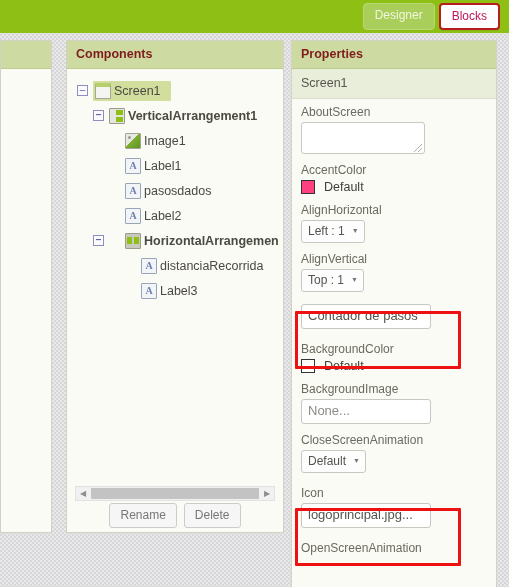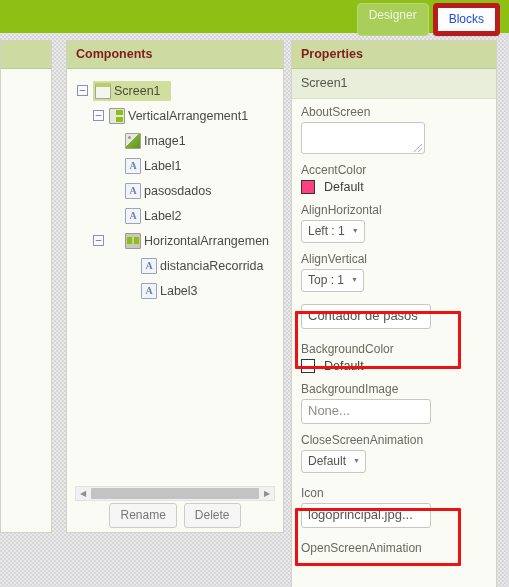--- a/index.html
+++ b/index.html
@@ -38,22 +38,22 @@
     cursor: pointer;
     font-family: "Liberation Sans", sans-serif;
   }
   .tgl.active {
     background: #aace5a;
     color: #f0f6e0;
     border-color: #b9d873;
   }
   .tgl.inactive {
     background: #fdfdfd;
-    color: #1d4ed8;
-    border: 5px solid #b91c1c;
+    color: #be185d;
+    border: 2px solid #b91c1c;
     box-shadow: 0 1px 0 rgba(0,0,0,0.06);
   }
 
   
   .panel {
     position: absolute;
     background: #fbfbf5;
     border: 1px solid #d2d2c4;
   }
   .panel-head {
@@ -161,21 +161,21 @@
     font-family: "Liberation Sans", sans-serif;
   }
   .sel-bg {
     background: #d2de9e;
     padding: 2px 10px 2px 2px;
     display: flex; align-items: center;
     border-radius: 1px;
   }
 
   .indent-0 { padding-left: 10px; }
-  .indent-1 { padding-left: 26px; }
+  .indent-1 { padding-left: 26px; font-weight: bold; }
   .indent-2 { padding-left: 58px; }
   .indent-3 { padding-left: 74px; }
   .indent-ped { padding-left: 42px; }
 
   
   .hscroll {
     position: absolute; left: 8px; bottom: 31px;
     width: 200px; height: 15px;
     background: #f1f1f1;
     border: 1px solid #e2e2e2;

